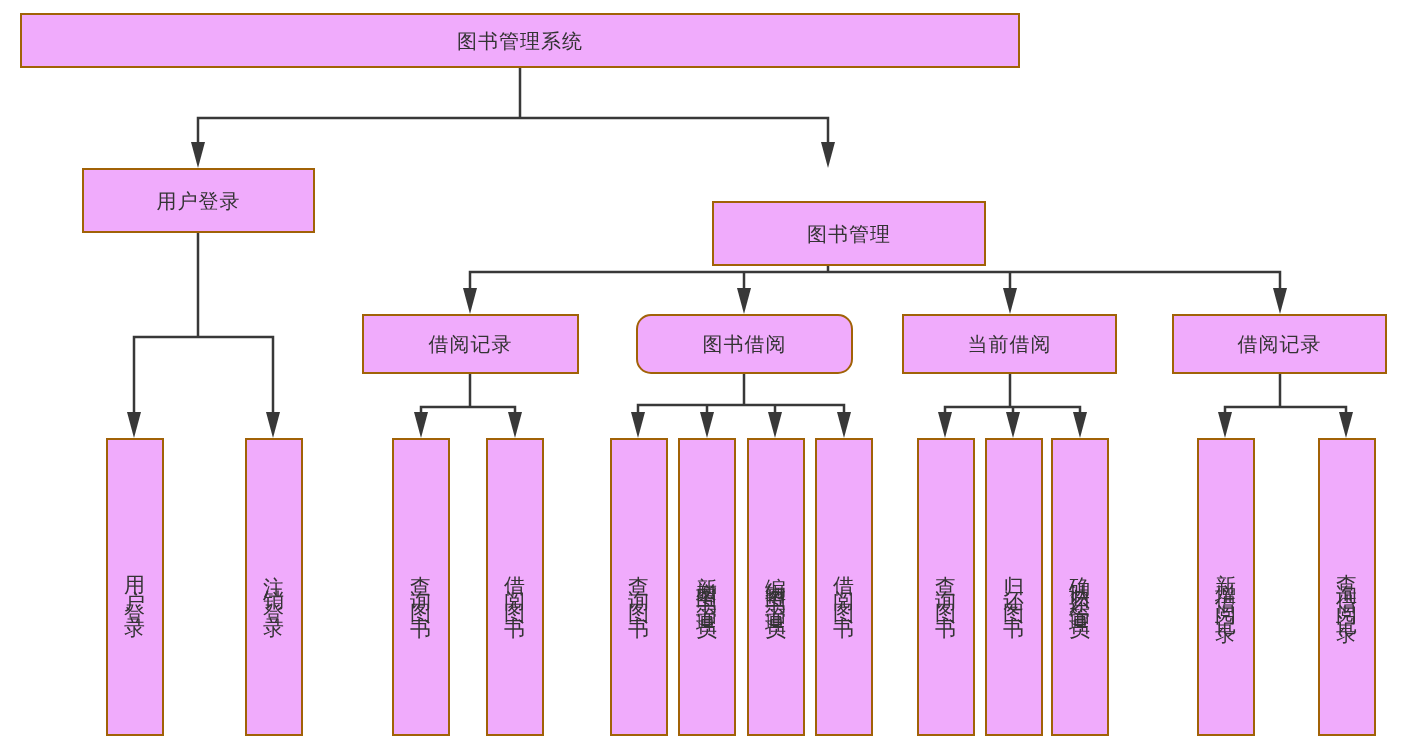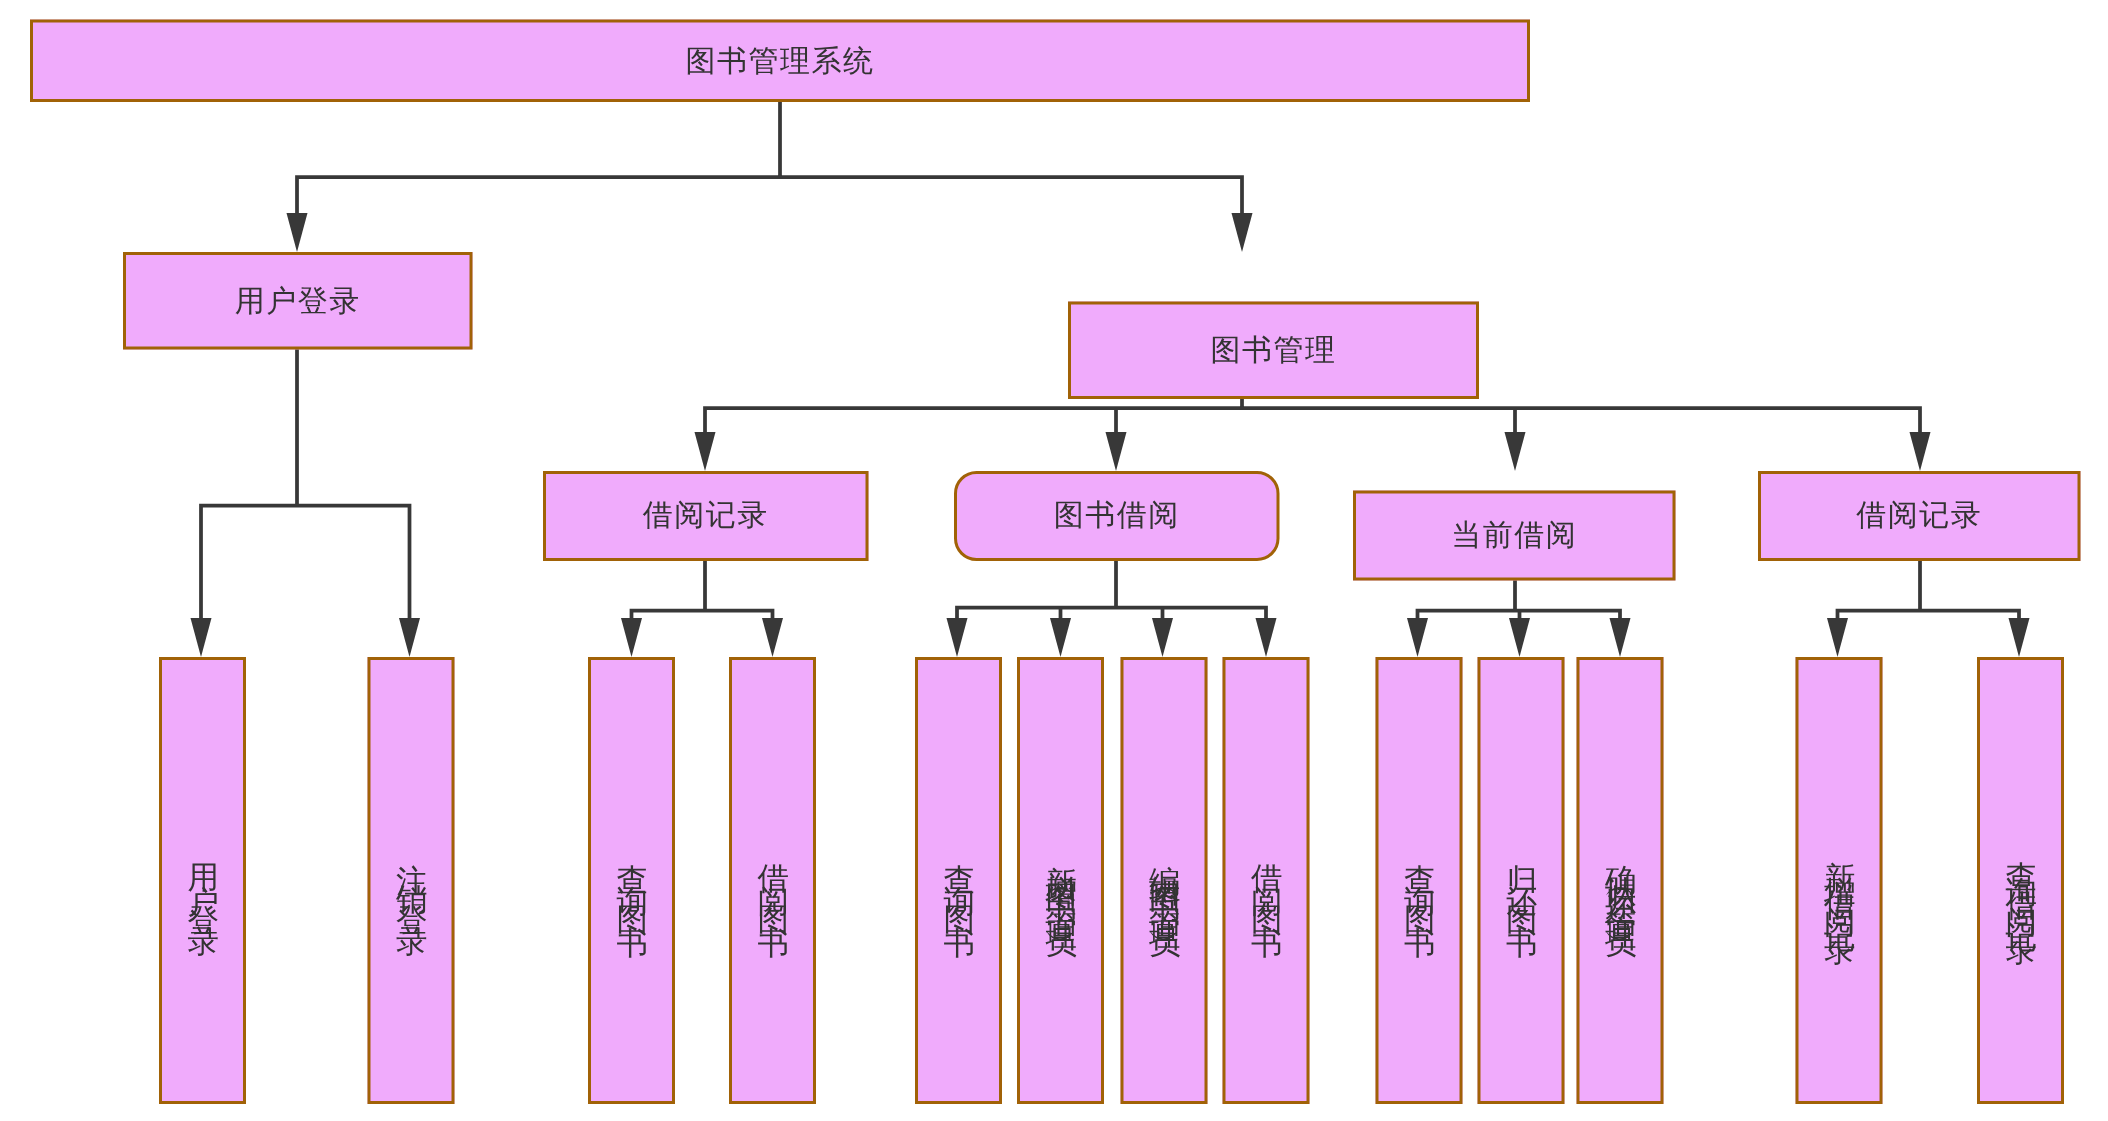--- a/index.html
+++ b/index.html
@@ -12,21 +12,21 @@
     position:absolute;box-sizing:border-box;background:#f0abfc;
     border:2px solid #a16207;display:flex;align-items:center;justify-content:center;
     text-align:center;line-height:1;
   }
   .hlabel{font-size:20px;letter-spacing:1px;}
   .root{left:20px;top:13px;width:1000px;height:55px;}
   .n-user-login{left:82px;top:168px;width:233px;height:65px;}
   .n-book-mgmt{left:712px;top:168px;width:274px;height:65px;margin-top:33px;}
   .n-new-rec{left:362px;top:314px;width:217px;height:60px;}
   .n-borrow{left:636px;top:314px;width:217px;height:60px;border-radius:15px;}
-  .n-current{left:902px;top:327px;width:215px;height:60px;}
+  .n-current{left:902px;top:314px;width:215px;height:60px;}
   .n-records{left:1172px;top:314px;width:215px;height:60px;text-align:center;}
   .leaf{
     top:438px;height:298px;width:58px;
     writing-mode:vertical-rl;text-orientation:mixed;
     font-size:21px;
   }
   .ls14{letter-spacing:14px;}
   .ls10{letter-spacing:10px;}
   .ls6{letter-spacing:6px;}
   .l1{left:106px;} .l2{left:245px;}

